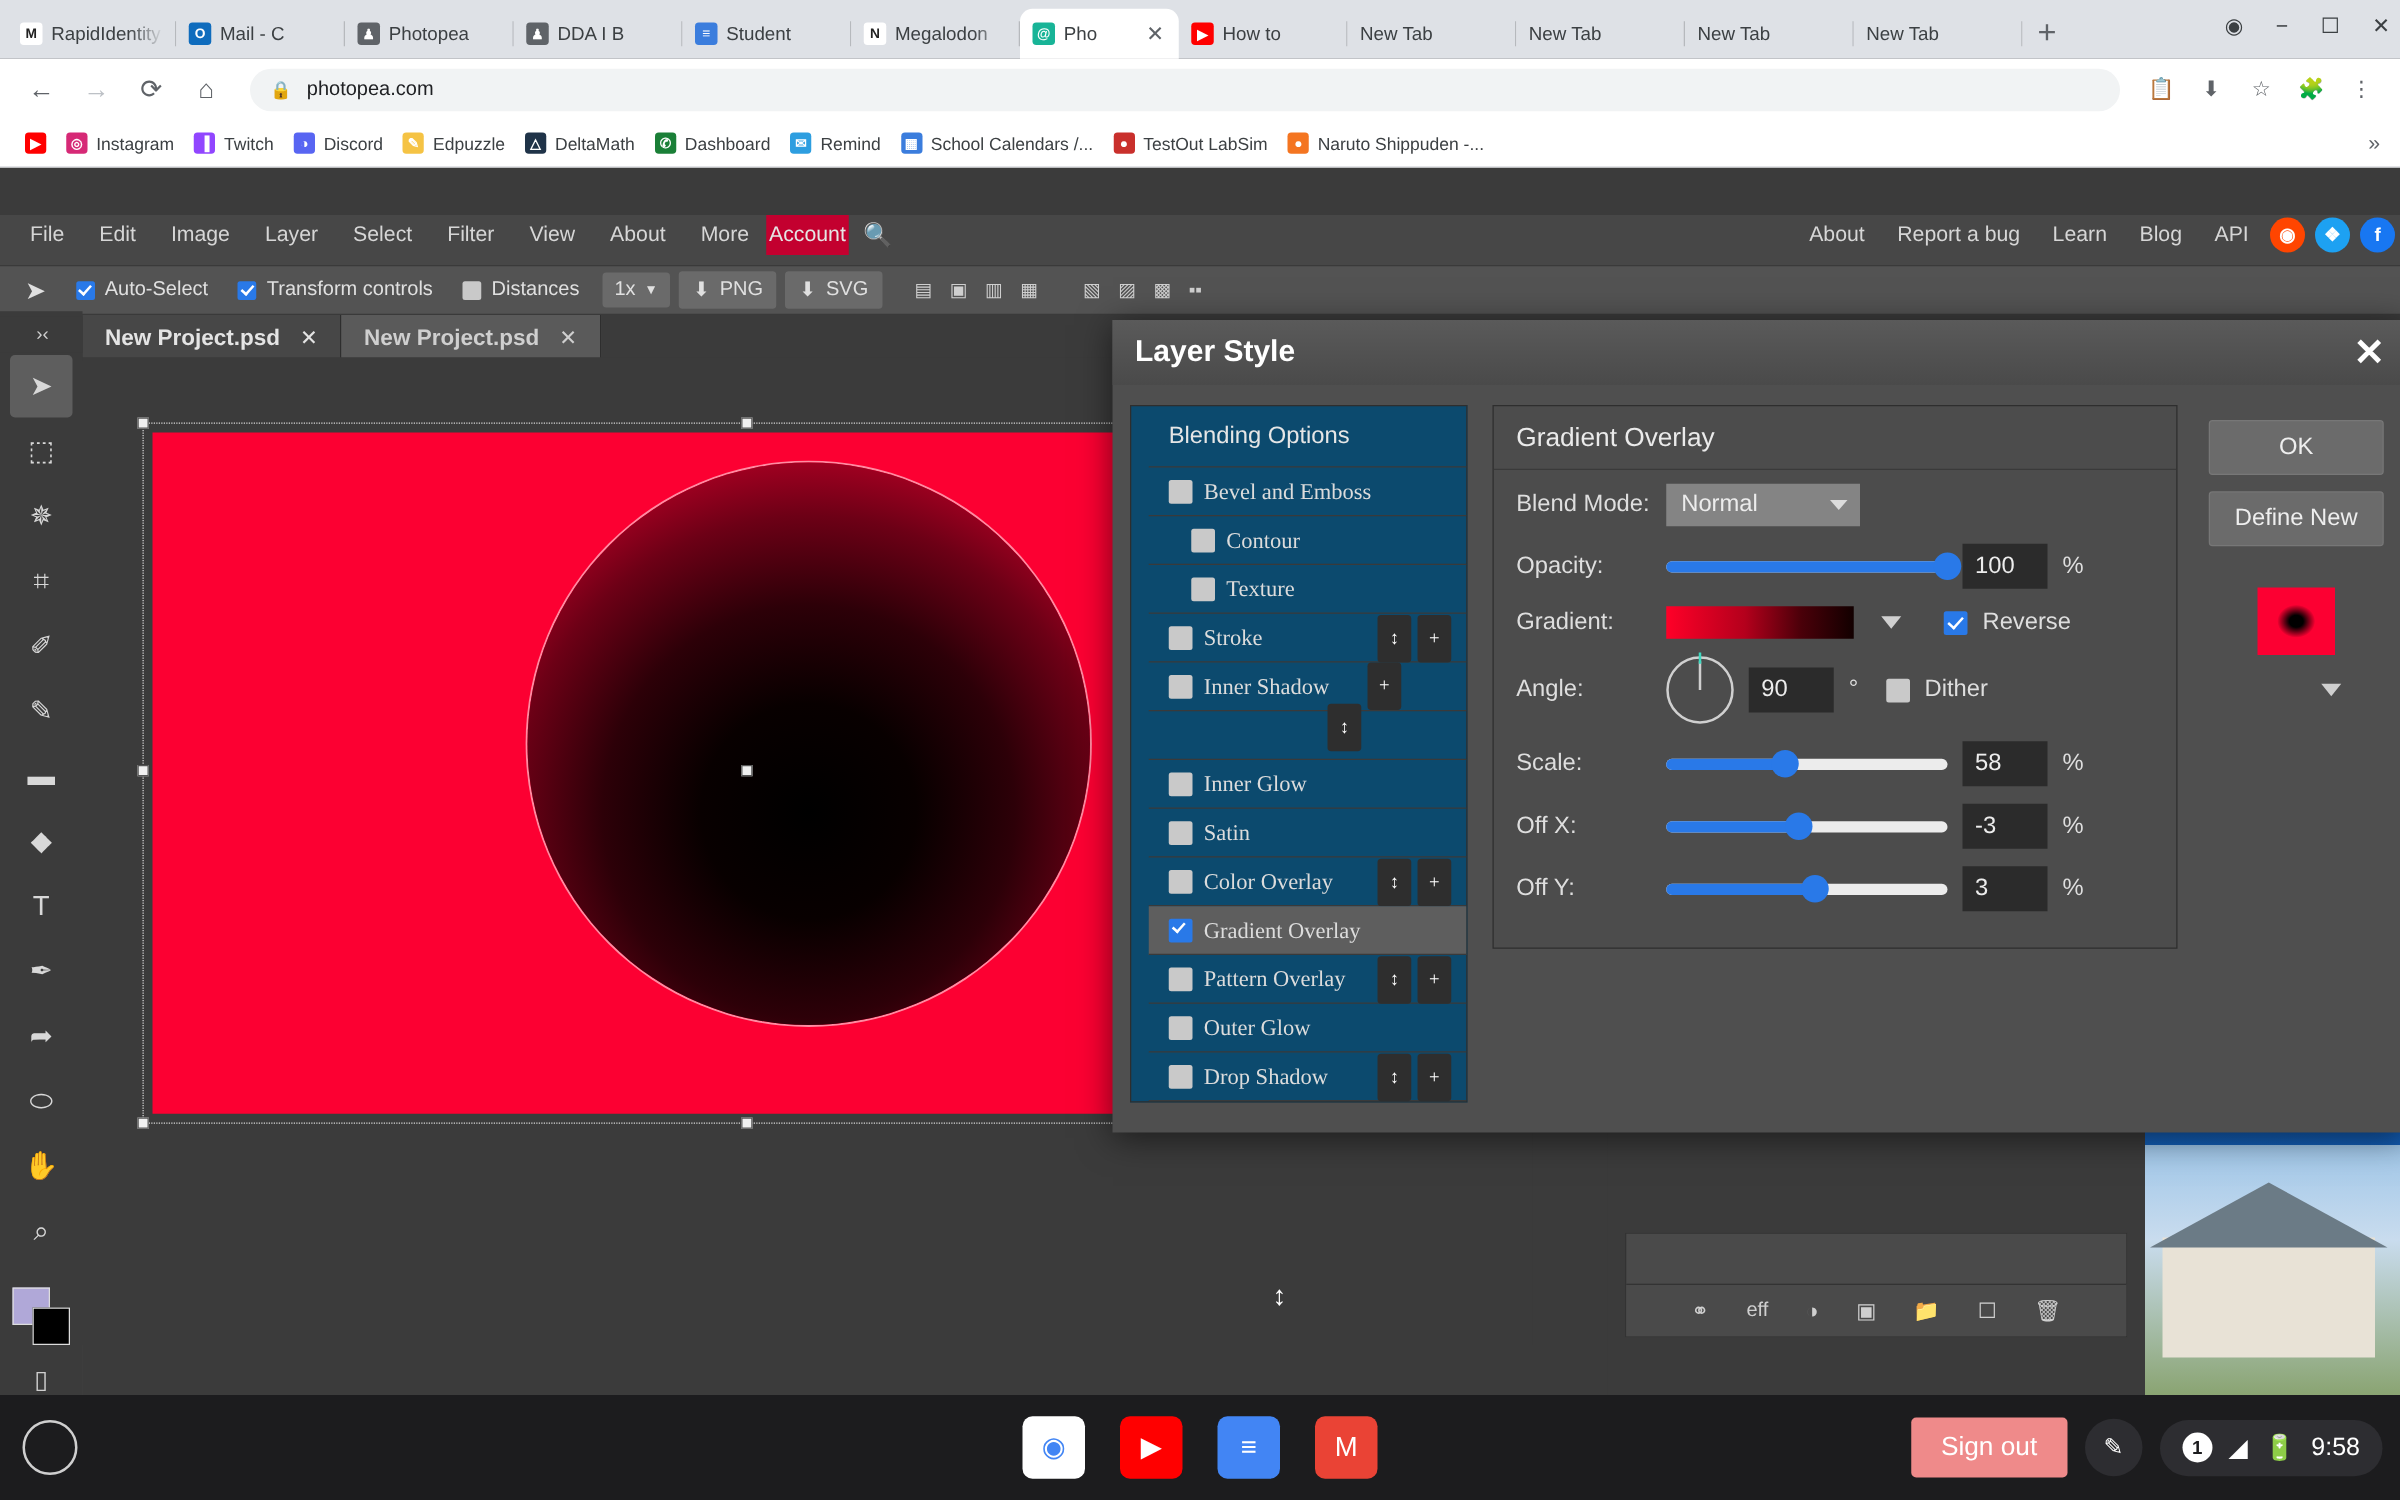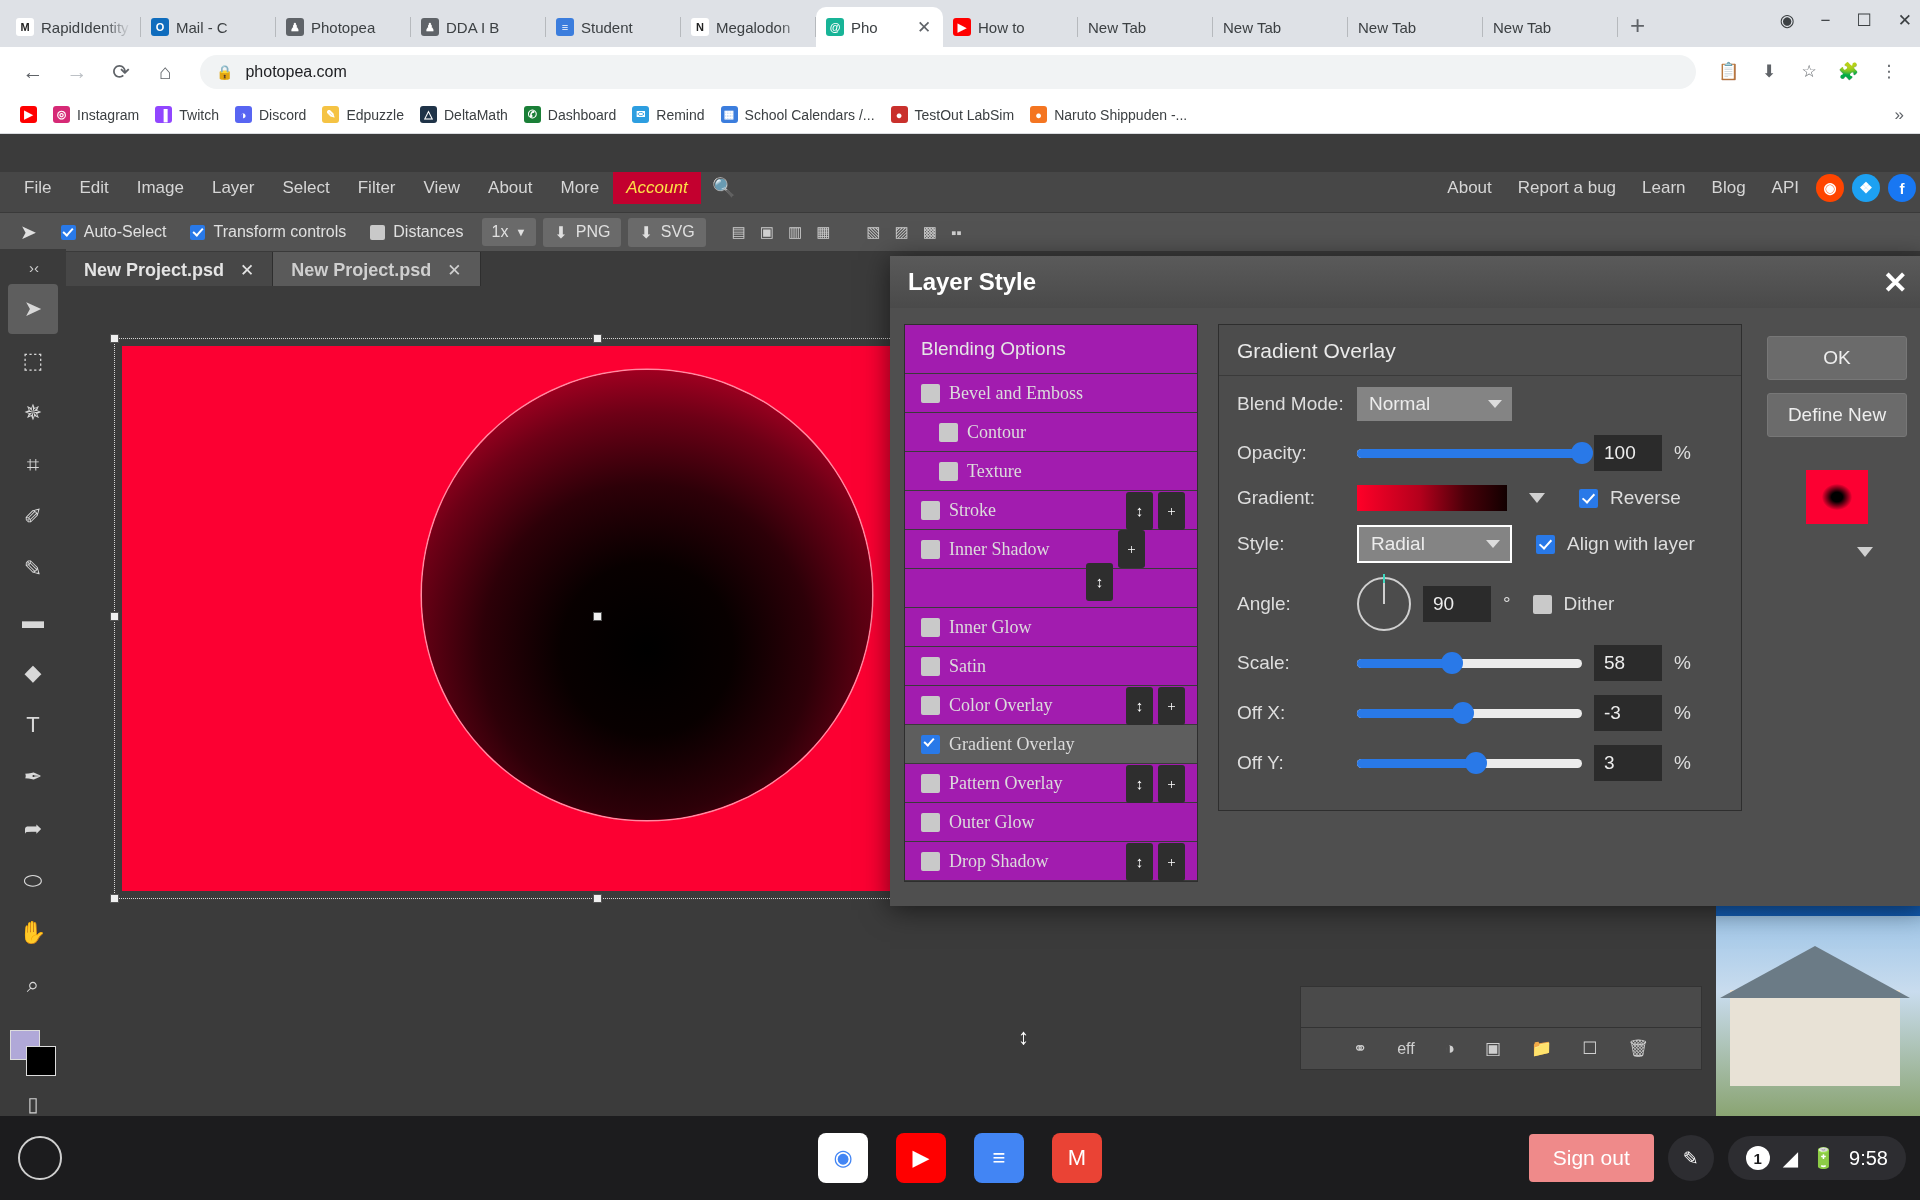--- a/index.html
+++ b/index.html
@@ -67,21 +67,21 @@
   .bm-more { margin-left:auto; font-size:17px; color:#5f6368; padding-right:4px;}
 
   
   .ppea { position:absolute; left:0; top:172px; right:0; bottom:84px;
           background:#474747; }
   .pp-menubar {
     height: 40px; background:#474747; display:flex; align-items:flex-start;
     padding-left: 10px; font-size:17px; color:#d6d6d6;
   }
   .pp-menubar .mi { padding: 6px 14px; }
-  .mi.account { background:#c3002f; color:#fde047; padding: 6px 13px; font-style: italic; }
+  .mi.account { background:#c3002f; color:#e5e5e5; padding: 6px 2px; }
   .mi.searchi { padding: 4px 12px; font-size:19px; }
   .pp-right { margin-left:auto; display:flex; align-items:center; gap:0; }
   .pp-right .mi { padding: 6px 13px; }
   .soc { width:28px;height:28px;border-radius:50%;display:flex;
          align-items:center;justify-content:center;font-size:15px;
          color:#fff;font-weight:bold;margin: 0 4px; }
 
   .pp-optbar {
     height: 40px; background:#535353; display:flex; align-items:center;
     padding-left: 8px; gap: 0; font-size:16px; color:#e0e0e0;
@@ -176,22 +176,22 @@
     position:absolute; left:890px; top:256px; width:1036px; height:650px;
     background:#4f4f4f; box-shadow:0 4px 26px rgba(0,0,0,.55); z-index:50;
   }
   .ls-title{ height:52px;
     background:linear-gradient(180deg,#5a5a5a 0%,#4a4a4a 100%);
     display:flex;align-items:center;padding:0 18px;
     color:#fff;font-size:24px;font-weight:bold;}
   .ls-close{ margin-left:auto;font-size:30px;font-weight:bold;color:#fff;}
   .ls-body{ display:flex; padding:16px 14px; gap:20px; height:calc(100% - 52px);}
 
-  .bo-list{ width:294px; border:1px solid #2e2e2e; background:#a21caf;
-            align-self:flex-start; }
+  .bo-list{ width:270px; border:1px solid #2e2e2e; background:#0c4a6e;
+            align-self:flex-start;padding-left:14px; }
   .bo-head{ padding:13px 16px; font-size:19px; color:#e6e6e6;
             border-bottom:1px solid #3a3a3a;}
   .bo-row{ display:flex;align-items:center;gap:9px; padding:8px 16px;
     font-size:18px;color:#dcdcdc;border-bottom:1px solid #3a3a3a;
     position:relative; min-height:39px;font-family:Liberation Serif, serif;}
   .bo-row.indent{ padding-left:34px; }
   .bo-row.sel{ background:#5e5e5e; }
   .bo-row.blank{ min-height:39px; }
   .minibtn{ position:absolute; background:#2e2e2e; color:#fff;
     width:27px; height:38px; display:flex;align-items:center;
@@ -647,29 +647,20 @@
       </div>
 
       <div class="frow">
         <span class="flabel">Gradient:</span>
         <span class="gradswatch"></span>
         <span class="tri-down" style="margin-left:10px"></span>
         <span class="bigcbx on" style="margin-left:22px"></span>
         <span>Reverse</span>
       </div>
 
-      <div class="frow">
-        <span class="flabel">Style:</span>
-        <span class="sel-box outlined">
-          <span>Radial</span>
-          <span class="carr"></span>
-        </span>
-        <span class="bigcbx on" style="margin-left:12px"></span>
-        <span>Align with layer</span>
-      </div>
 
       <div class="frow">
         <span class="flabel">Angle:</span>
         <span class="angdial">
           <span class="nd"></span>
             <span class="tick"></span>
         </span>
         <span class="numfield">90</span>
         <span>°</span>
         <span class="bigcbx" style="margin-left:10px"></span>

